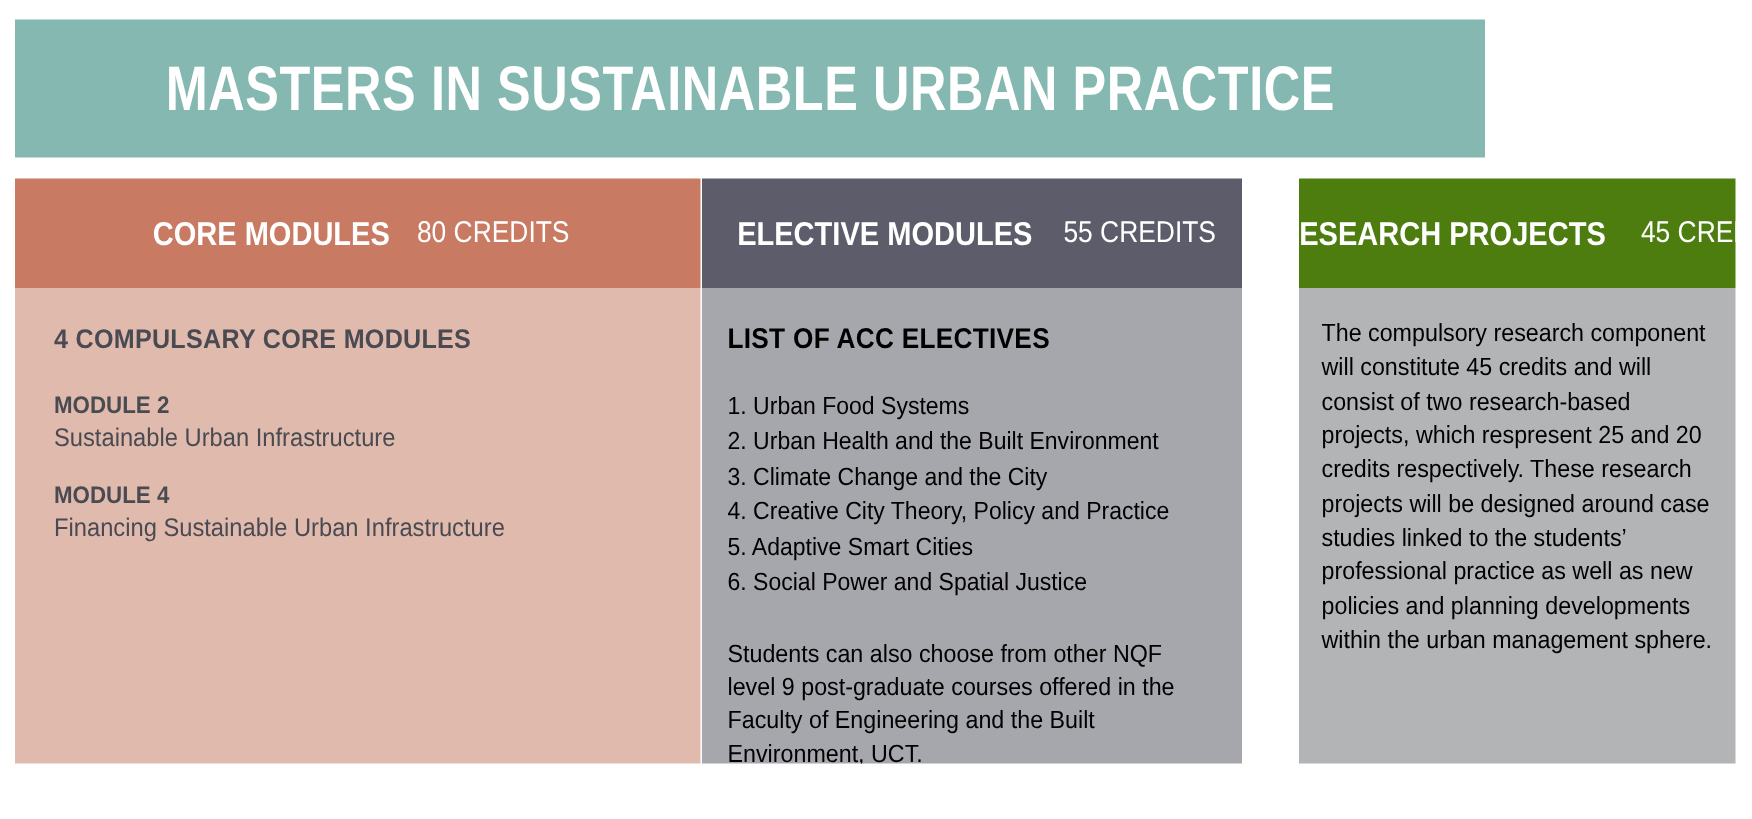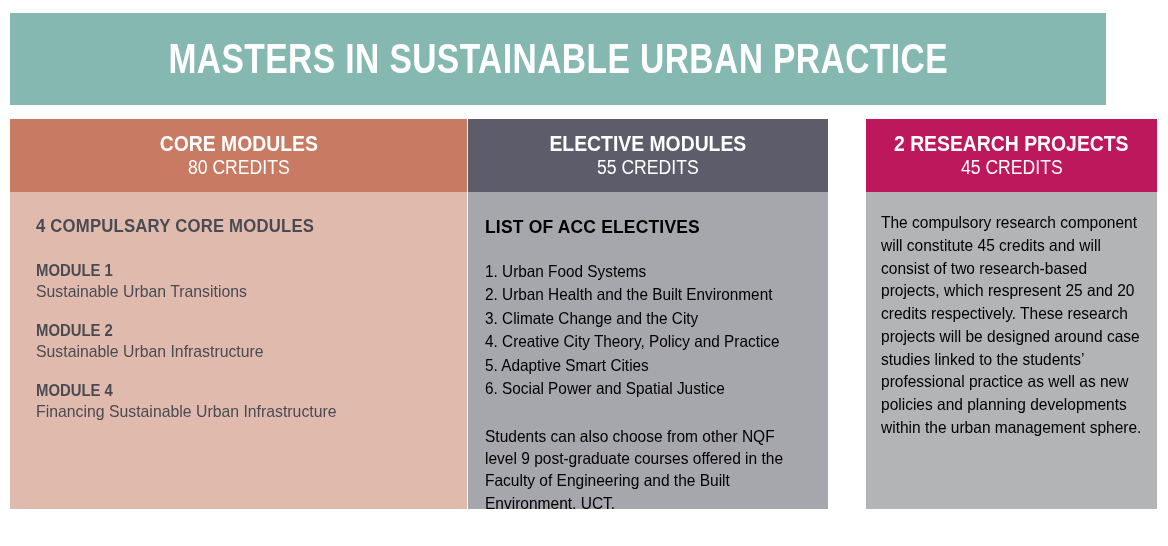--- a/index.html
+++ b/index.html
@@ -18,21 +18,21 @@
     width: 1168px;
     height: 546px;
     background: #ffffff;
   }
 
   
   .title-banner {
     position: absolute;
     left: 10px;
     top: 13px;
-    width: 1096px;
+    width: 980px;
     height: 92px;
     background: #84b8b0;
     display: flex;
     align-items: center;
     justify-content: center;
   }
   .title-text {
     color: #ffffff;
     font-size: 42px;
     font-weight: 700;
@@ -48,21 +48,21 @@
     position: absolute;
     top: 119px;
   }
   .col-core     { left: 10px;  width: 457px; }
   .col-elective { left: 468px; width: 360px; }
   .col-research { left: 866px; width: 291px; }
 
   .col-head {
     height: 73px;
     display: flex;
-    flex-direction: column;
+    flex-direction: row;
     align-items: center;
     justify-content: center;
     color: #ffffff;
     text-align: center;
   }
   .col-head-title {
     font-size: 22px;
     font-weight: 700;
     line-height: 1.08;
     transform: scaleX(0.88);
@@ -70,21 +70,21 @@
   }
   .col-head-credits {
     font-size: 20px;
     font-weight: 400;
     line-height: 1.12;
     transform: scaleX(0.88);
     white-space: nowrap;
   }
   .head-core     { background: #c87a63; }
   .head-elective { background: #5c5c6b; }
-  .head-research { background: #be185d; }
+  .head-research { background: #4d7c0f; }
 
   .col-body {
     height: 317px;
     box-sizing: border-box;
     overflow: hidden;
   }
   .body-core {
     background: #e0bbad;
     padding: 24px 26px 0 26px;
     color: #4a4a52;
@@ -177,24 +177,20 @@
   </div>
 
   <div class="col col-core">
     <div class="col-head head-core">
       <div class="col-head-title">CORE MODULES</div>
       <div class="col-head-credits">80 CREDITS</div>
     </div>
     <div class="col-body body-core">
       <div class="core-heading">4 COMPULSARY CORE MODULES</div>
 
-      <div class="module-block">
-        <div class="module-label">MODULE 1</div>
-        <div class="module-name">Sustainable Urban Transitions</div>
-      </div>
       <div class="module-block">
         <div class="module-label">MODULE 2</div>
         <div class="module-name">Sustainable Urban Infrastructure</div>
       </div>
       <div class="module-block">
         <div class="module-label">MODULE 4</div>
         <div class="module-name">Financing Sustainable Urban Infrastructure</div>
       </div>
     </div>
   </div>

